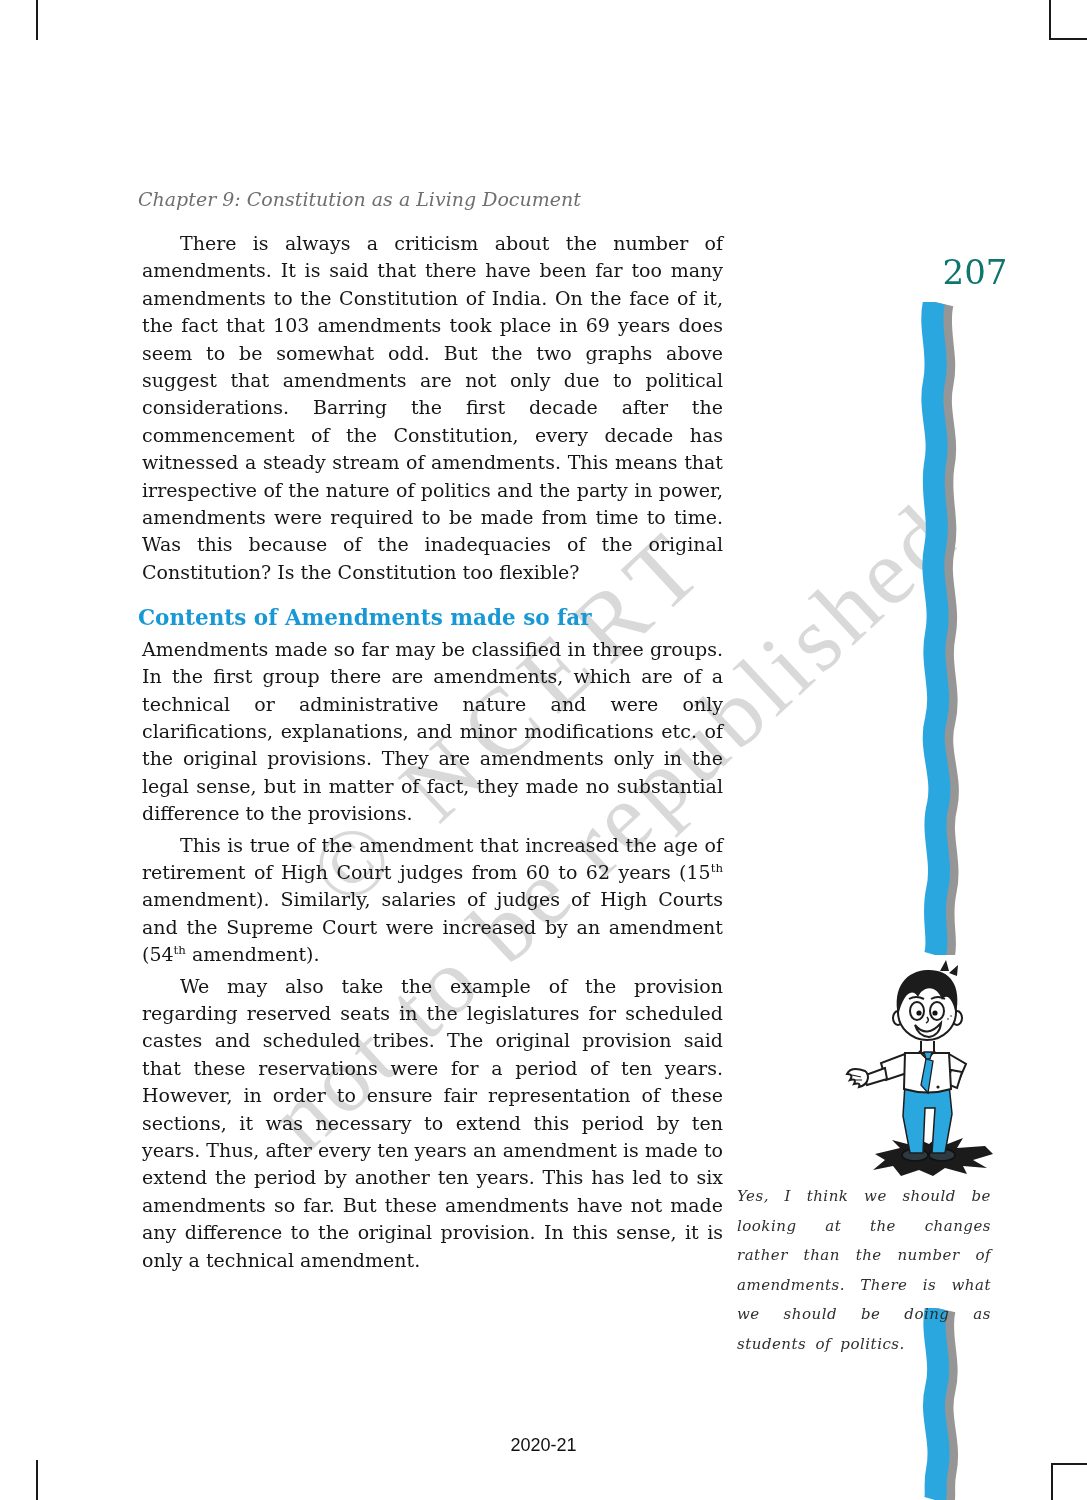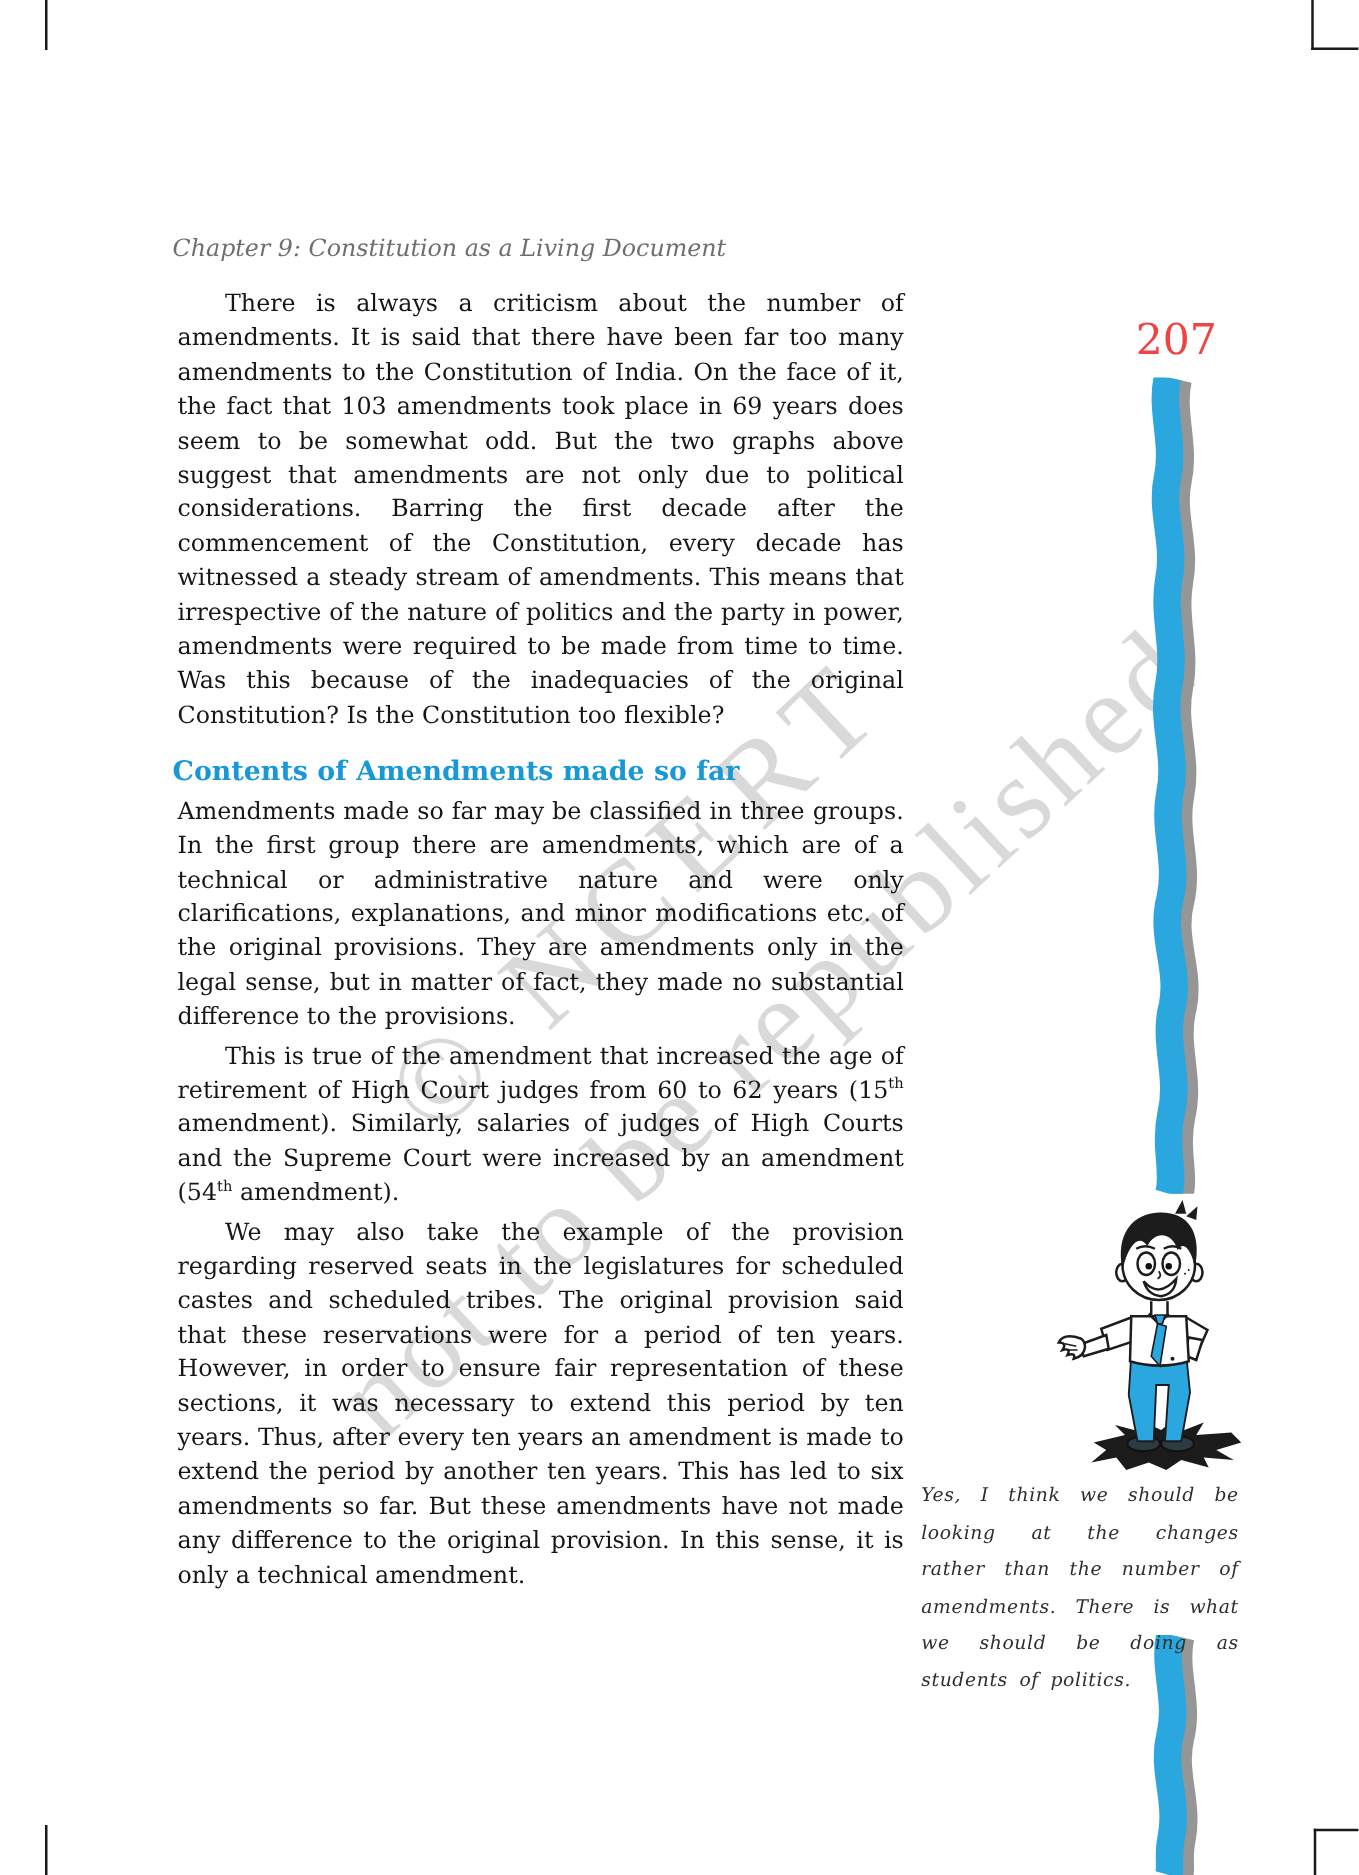--- a/index.html
+++ b/index.html
@@ -71,26 +71,26 @@
     margin: 18px 0 4px 0;
     font-size: 21.5px;
     font-weight: bold;
     color: var(--accent-blue);
     text-align: left;
   }
   .body-col sup { font-size: 0.62em; line-height: 0; vertical-align: super; }
 
   .page-number {
     position: absolute;
-    left: 896px;
+    left: 930px;
     top: 252px;
     width: 90px;
     text-align: center;
     font-size: 34px;
-    color: #ef4444;
+    color: #0f766e;
     z-index: 2;
   }
 
   .ribbon-top { position: absolute; left: 916px; top: 302px; z-index: 1; }
   .ribbon-bottom { position: absolute; left: 916px; top: 1308px; z-index: 1; }
 
   .cartoon { position: absolute; left: 845px; top: 956px; z-index: 2; }
 
   .speech-note {
     position: absolute;
@@ -203,14 +203,15 @@
     <path d="M86,43 Q93,39 100,43" stroke="#1d1d1d" stroke-width="2" fill="none"></path>
     <path d="M82,61 Q85,65 81,67" stroke="#1d1d1d" stroke-width="1.5" fill="none"></path>
     <circle cx="103" cy="63" r="0.8" fill="#1d1d1d"></circle>
       <circle cx="106" cy="60" r="0.8" fill="#1d1d1d"></circle>
 
     <path d="M70,69 Q82,83 96,67 Q95,79 84,81 Q73,80 70,69 Z" fill="#ffffff" stroke="#1d1d1d" stroke-width="2"></path>
   </svg>
 
   <div class="speech-note">Yes, I think we should be looking at the changes rather than the number of amendments. There is what we should be doing as students of politics.</div>
 
+  <div class="footer-year">2020-21</div>
 
 </div>
 
 </body></html>

